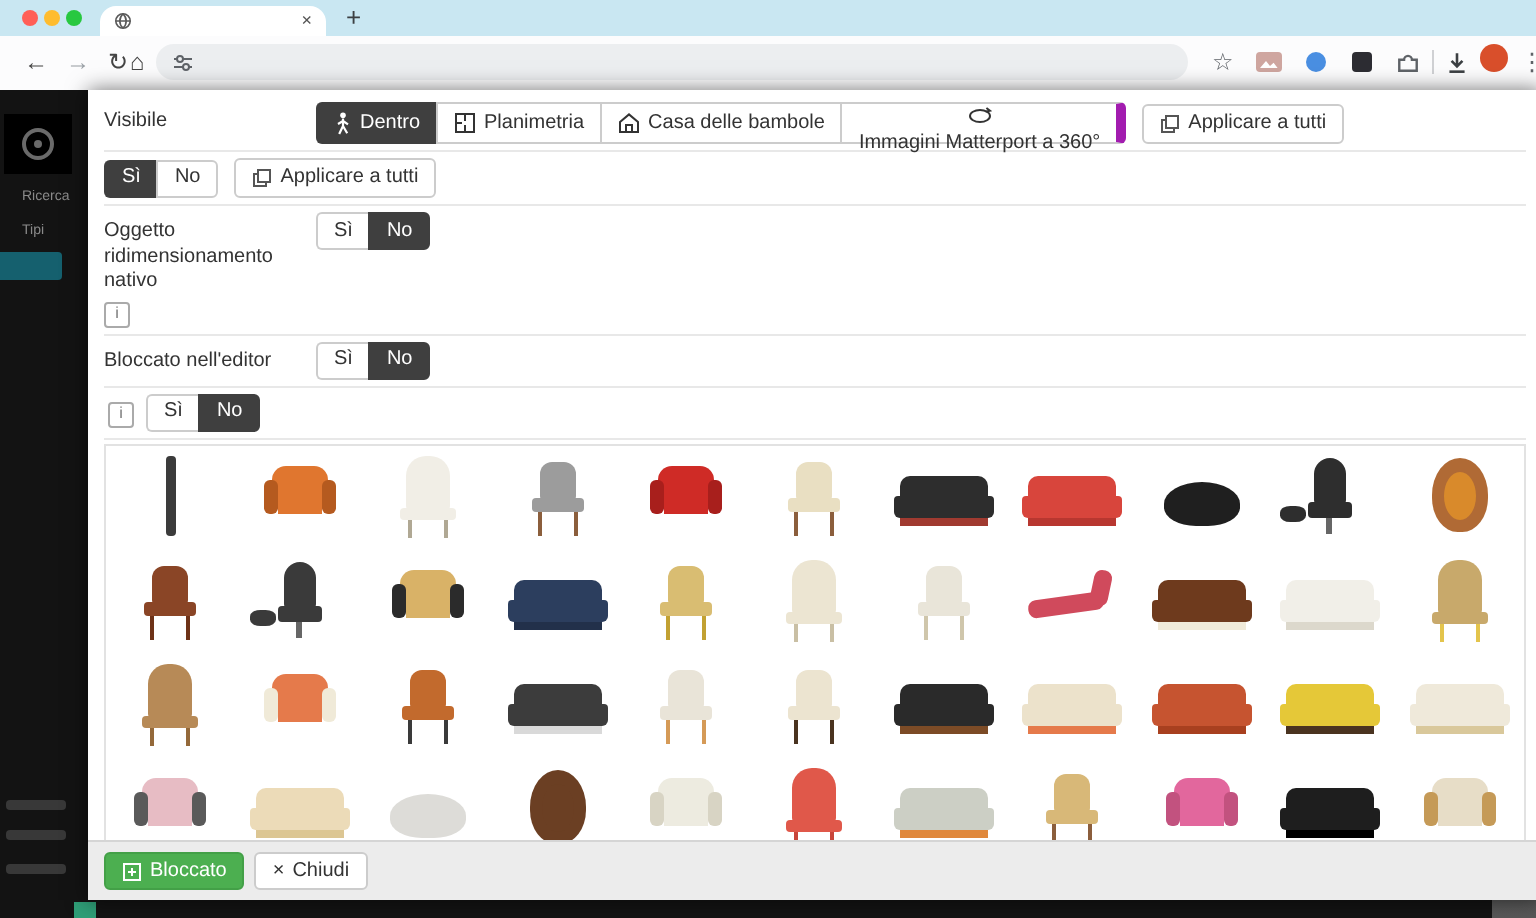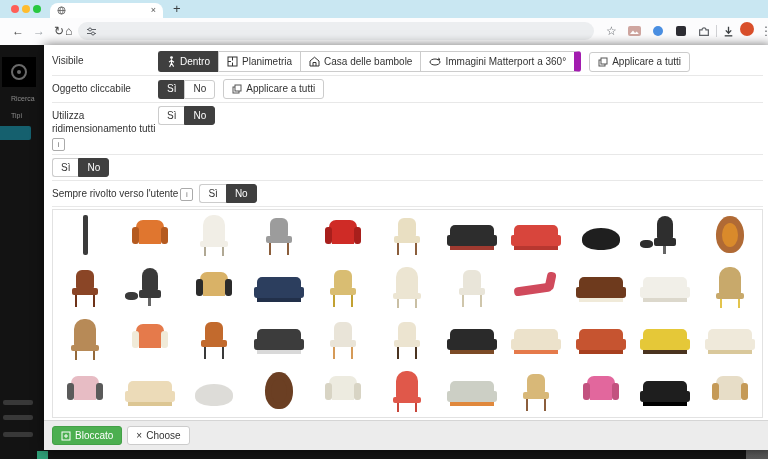--- a/index.html
+++ b/index.html
@@ -49,21 +49,21 @@
          box-shadow:0 0 10px rgba(0,0,0,.55);box-sizing:border-box;}
   .modal-body{padding:3px 8px 0 8px;}
   .frow{display:flex;align-items:flex-start;border-bottom:1px solid #e8e8e8;padding:3px 0;}
   .flabel{width:106px;font-size:10px;color:#333;padding-top:4px;line-height:1.25;flex-shrink:0;}
   .fctrl{display:flex;align-items:center;}
   .sbtn,.tbtn,.apply{font-family:inherit;font-size:10px;color:#333;background:#fff;
         border:1px solid #ccc;height:21px;display:inline-flex;align-items:center;gap:4px;
         padding:0 8px;cursor:pointer;line-height:1;}
   .sbtn{border-right:none;}
   .sbtn:first-child{border-radius:3px 0 0 3px;text-align:center;}
-  .sbtn:last-child{border-right:7px solid #a21caf;border-radius:0 3px 3px 0;}
+  .sbtn:last-child{border-right:5px solid #a21caf;border-radius:0 3px 3px 0;flex-direction:column;}
   .sbtn.sel,.tbtn.sel{background:#3f3f3f;border-color:#3f3f3f;color:#fff;}
   .tg{display:inline-flex;}
   .tbtn{height:19px;min-width:14px;justify-content:center;}
   .tbtn.t-yes{border-radius:3px 0 0 3px;border-right:none;}
   .tbtn.t-no{border-radius:0 3px 3px 0;}
   .apply{border-radius:3px;margin-left:8px;height:20px;}
   .info{width:11px;height:11px;border:1px solid #aaa;color:#777;font-size:8px;
         display:inline-flex;align-items:center;justify-content:center;border-radius:2px;
         font-style:normal;margin-top:3px;}
   .info.inline{margin:0 6px 0 2px;}
@@ -211,63 +211,62 @@
                   <rect x="1" y="3" width="6" height="6" fill="none" stroke="#555"></rect>
                   <rect x="3" y="1" width="6" height="6" fill="#fff" stroke="#555"></rect>
                 </svg>
               </span>
             <span>Applicare a tutti</span>
           </button>
         </div>
       </div>
 
       <div class="frow">
-        <div class="flabel">Oggetto cliccabile</div>
         <div class="fctrl">
           <span class="tg">
             <button class="tbtn t-yes sel">Sì</button>
             <button class="tbtn t-no">No</button>
           </span>
           <button class="apply">
             <span>
                 <svg width="10" height="10" viewBox="0 0 10 10">
                   <rect x="1" y="3" width="6" height="6" fill="none" stroke="#555"></rect>
                   <rect x="3" y="1" width="6" height="6" fill="#fff" stroke="#555"></rect>
                 </svg>
               </span>
             <span>Applicare a tutti</span>
           </button>
         </div>
       </div>
 
       <div class="frow" style="min-height:36px">
         <div class="flabel">
-          <span>Utilizza ridimensionamento tutti</span><br>
+          <span>Oggetto ridimensionamento nativo</span><br>
           <i class="info">i</i>
         </div>
         <div class="fctrl">
           <span class="tg">
             <button class="tbtn t-yes">Sì</button>
             <button class="tbtn t-no sel">No</button>
           </span>
         </div>
       </div>
 
       <div class="frow">
+        <div class="flabel">Bloccato nell'editor</div>
         <div class="fctrl">
           <span class="tg">
             <button class="tbtn t-yes">Sì</button>
             <button class="tbtn t-no sel">No</button>
           </span>
         </div>
       </div>
 
       <div class="frow">
         <div class="flabel" style="width:auto;display:flex;align-items:center">
-          <span>Sempre rivolto verso l'utente</span>
           <i class="info inline">i</i>
         </div>
         <div class="fctrl">
           <span class="tg">
             <button class="tbtn t-yes">Sì</button>
             <button class="tbtn t-no sel">No</button>
           </span>
         </div>
       </div>
 
@@ -604,18 +603,18 @@
         <span>
             <svg width="10" height="10" viewBox="0 0 10 10">
               <rect x="1" y="1" width="8" height="8" fill="none" stroke="#fff"></rect>
               <path d="M5 3 V7 M3 5 H7" stroke="#fff"></path>
             </svg>
           </span>
         <span>Bloccato</span>
       </button>
       <button class="btn-close">
         <span>×</span>
-        <span>Choose</span>
+        <span>Chiudi</span>
       </button>
     </div>
   </div>
 
 </div>
 
 </body></html>

